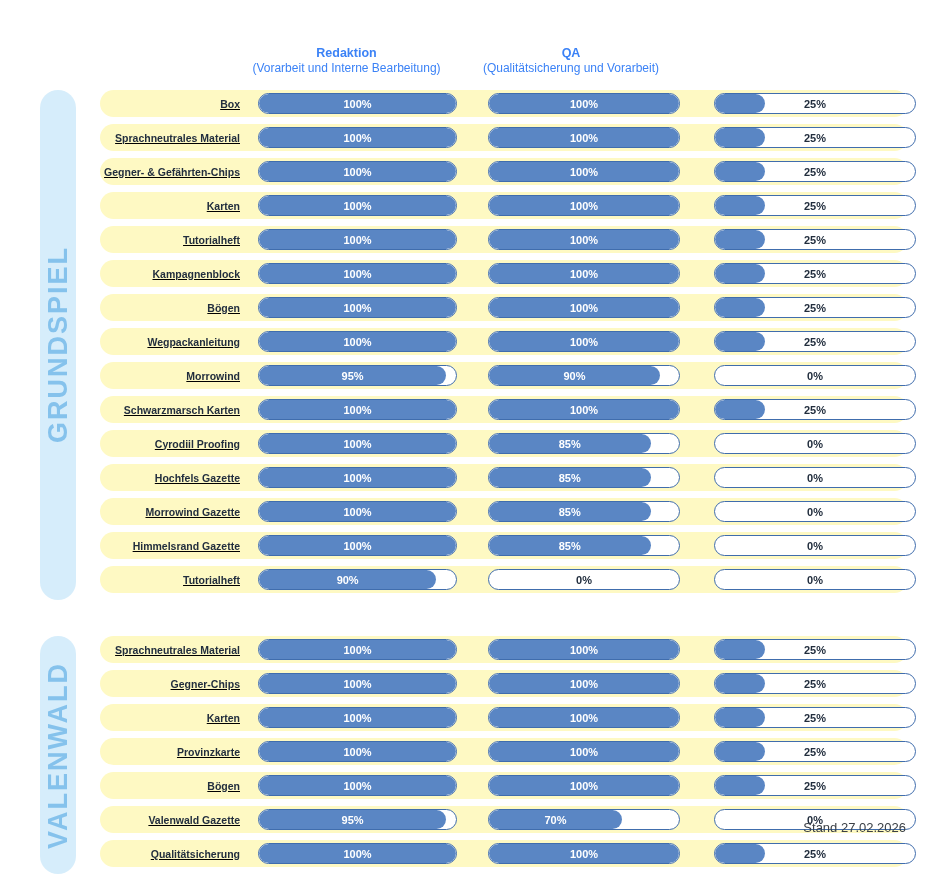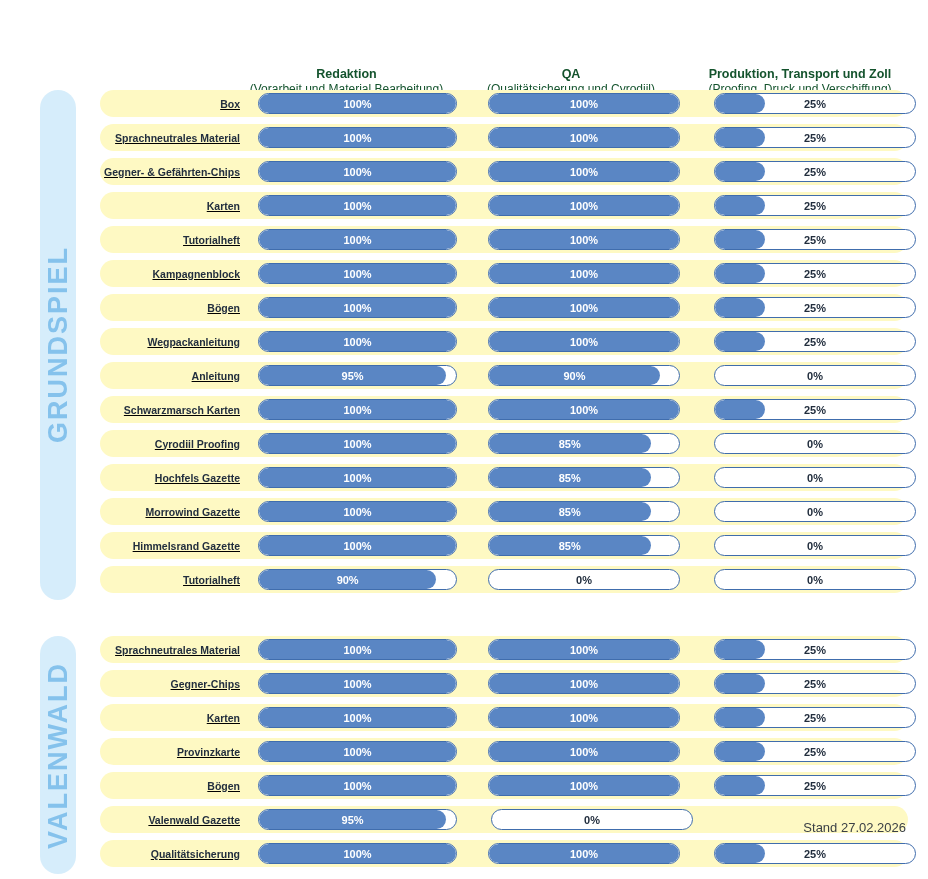--- a/index.html
+++ b/index.html
@@ -12,21 +12,21 @@
   }
 
   
   .headers-row {
     display:flex;
     margin:46px 0 0 100px;
     height:38px;
     align-items:flex-start;
   }
   .hspacer { width:148px; flex:none; }
-  .hcell { text-align:center; color:#14532d; flex:none;margin-top:21px; }
+  .hcell { text-align:center; color:#3b82f6; flex:none; }
   .hc1 { width:197px; }
   .hc2 { width:190px; margin-left:31px; }
   .hc3 { width:200px; margin-left:34px; }
   .h-title { font-weight:bold; font-size:12.5px; line-height:15px; }
   .h-sub   { font-size:12px; line-height:15px; }
 
   
   #sections { margin-top:6px; }
   .section { display:flex; align-items:stretch; margin-left:40px; }
   .section + .section { margin-top:36px; }
@@ -103,29 +103,25 @@
 </style>
 </head>
 <body>
 
 <div class="page">
 
   <div class="headers-row">
     <div class="hspacer"></div>
     <div class="hcell hc1">
       <div class="h-title">Redaktion</div>
-      <div class="h-sub">(Vorarbeit und Material Bearbeitung)</div>
+      <div class="h-sub">(Vorarbeit und Interne Bearbeitung)</div>
     </div>
     <div class="hcell hc2">
       <div class="h-title">QA</div>
-      <div class="h-sub">(Qualitätsicherung und Cyrodiil)</div>
-    </div>
-    <div class="hcell hc3">
-      <div class="h-title">Produktion, Transport und Zoll</div>
-      <div class="h-sub">(Proofing, Druck und Verschiffung)</div>
+      <div class="h-sub">(Qualitätsicherung und Vorarbeit)</div>
     </div>
   </div>
 
   <div id="sections">
   <div class="section">
     <div class="section-pill">
       <span class="section-label">GRUNDSPIEL</span>
     </div>
     <div class="rows">
   <div class="row">
@@ -250,21 +246,21 @@
       <div class="fill" style="width: 100%;"></div>
       <span class="pct in-fill" style="width: 100%;">100%</span>
     </div>
     <div class="bar b3">
       <div class="fill" style="width: 25%;"></div>
       <span class="pct on-track">25%</span>
     </div>
   </div>
 
   <div class="row">
-    <div class="row-label">Anleitung</div>
+    <div class="row-label">Morrowind</div>
     <div class="bar b1">
       <div class="fill" style="width: 95%;"></div>
       <span class="pct in-fill" style="width: 95%;">95%</span>
     </div>
     <div class="bar b2">
       <div class="fill" style="width: 90%;"></div>
       <span class="pct in-fill" style="width: 90%;">90%</span>
     </div>
     <div class="bar b3">
 
@@ -454,20 +450,24 @@
       <span class="pct on-track">25%</span>
     </div>
   </div>
 
   <div class="row">
     <div class="row-label">Valenwald Gazette</div>
     <div class="bar b1">
       <div class="fill" style="width: 95%;"></div>
       <span class="pct in-fill" style="width: 95%;">95%</span>
     </div>
+    <div class="bar b2">
+      <div class="fill" style="width: 70%;"></div>
+      <span class="pct in-fill" style="width: 70%;">70%</span>
+    </div>
     <div class="bar b3">
 
       <span class="pct on-track">0%</span>
     </div>
   </div>
 
   <div class="row">
     <div class="row-label">Qualitätsicherung</div>
     <div class="bar b1">
       <div class="fill" style="width: 100%;"></div>

